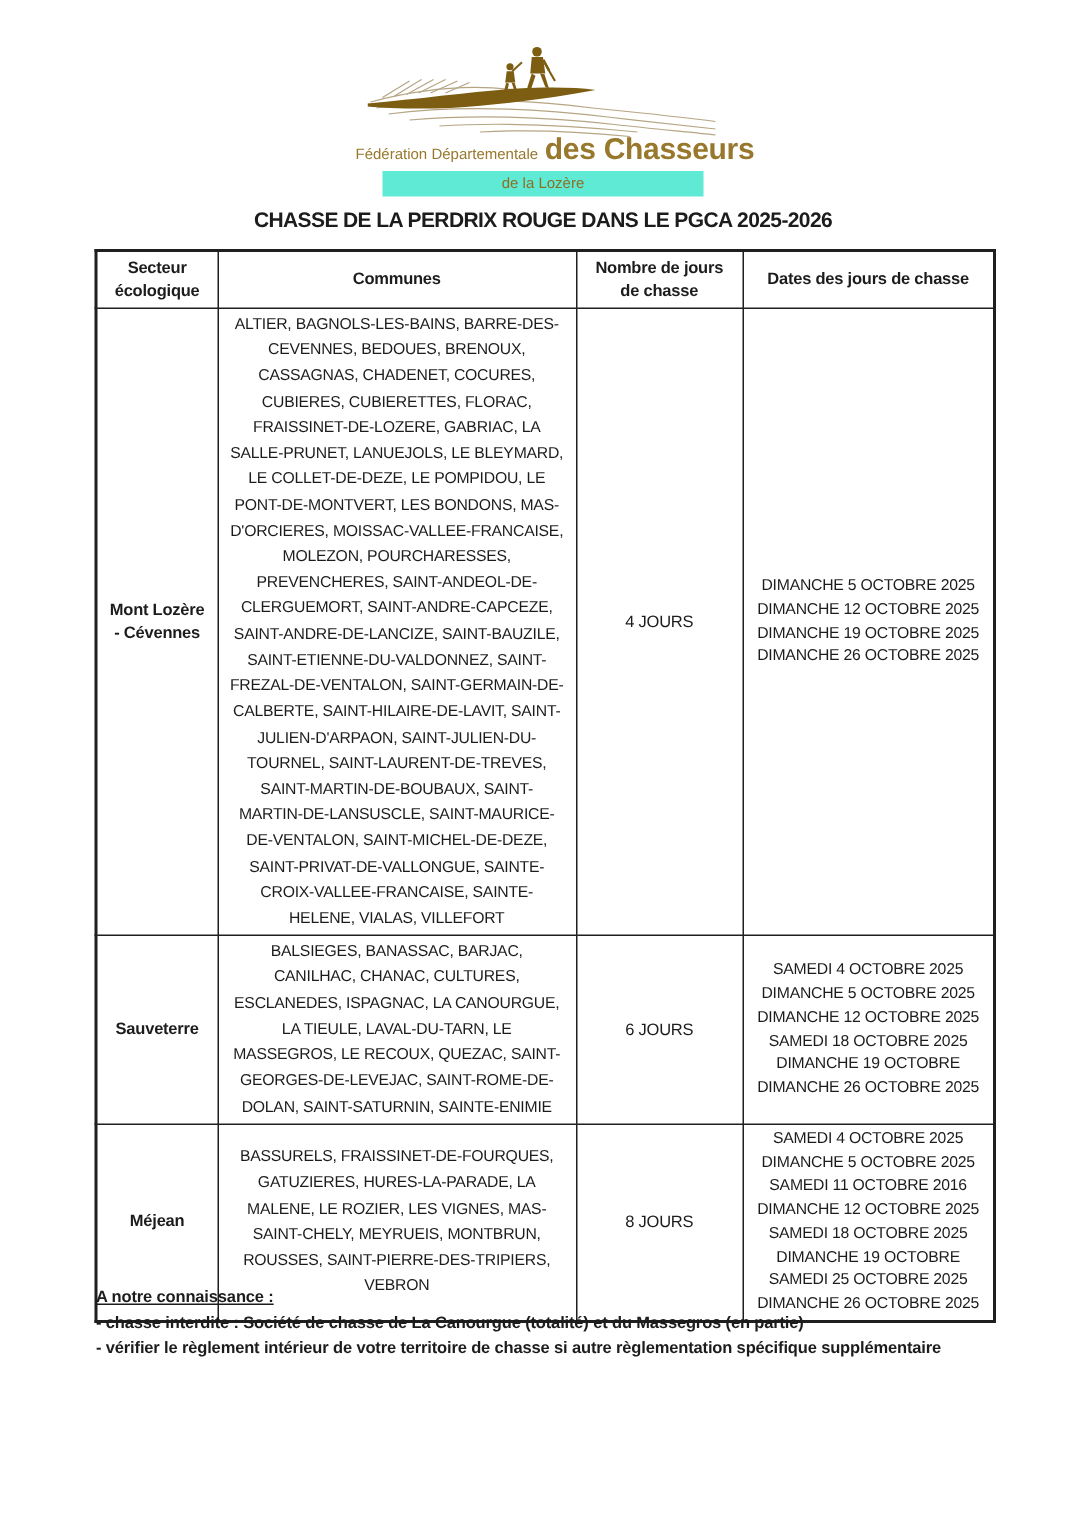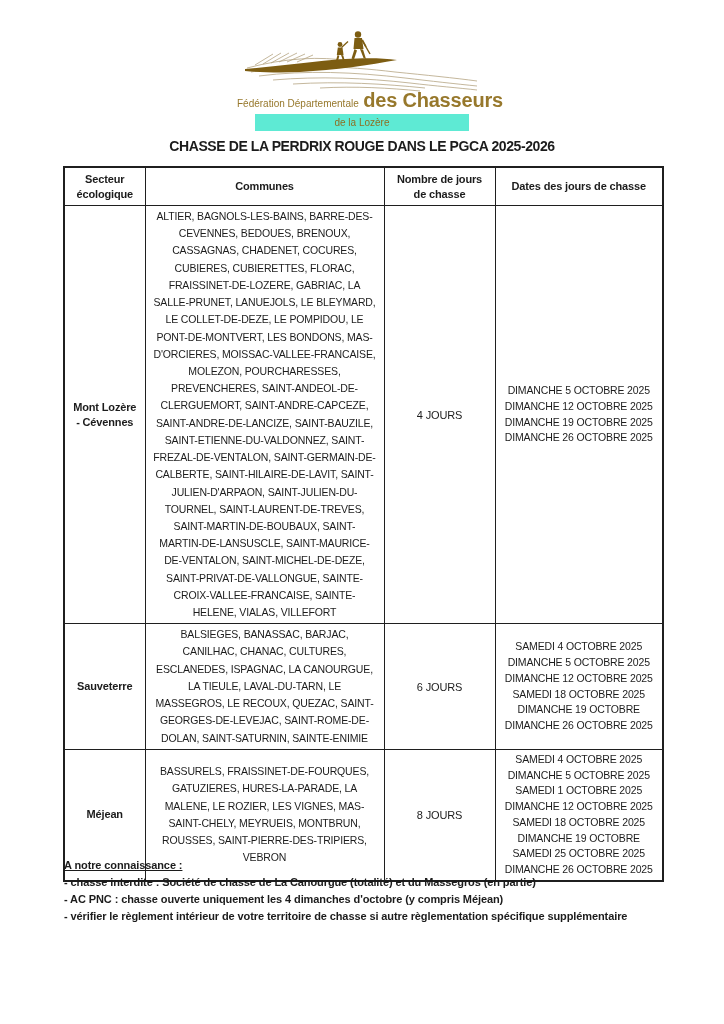--- a/index.html
+++ b/index.html
@@ -132,34 +132,33 @@
               <div>DIMANCHE 26 OCTOBRE 2025</div>
             </td>
         </tr>
         <tr class="r3">
           <td class="sector">Méjean</td>
           <td class="communes">BASSURELS, FRAISSINET-DE-FOURQUES, GATUZIERES, HURES-LA-PARADE, LA MALENE, LE ROZIER, LES VIGNES, MAS-SAINT-CHELY, MEYRUEIS, MONTBRUN, ROUSSES, SAINT-PIERRE-DES-TRIPIERS, VEBRON</td>
           <td class="jours">8 JOURS</td>
           <td class="dates">
               <div>SAMEDI 4 OCTOBRE 2025</div>
               <div>DIMANCHE 5 OCTOBRE 2025</div>
-              <div>SAMEDI 1 OCTOBRE 2025</div>
+              <div>SAMEDI 11 OCTOBRE 2016</div>
               <div>DIMANCHE 12 OCTOBRE 2025</div>
               <div>SAMEDI 18 OCTOBRE 2025</div>
               <div>DIMANCHE 19 OCTOBRE</div>
               <div>SAMEDI 25 OCTOBRE 2025</div>
               <div>DIMANCHE 26 OCTOBRE 2025</div>
             </td>
         </tr>
       </tbody>
     </table>
   </div>
 
   <div class="footer">
     <p class="conn">A notre connaissance :</p>
     <div class="notes">
         <div>- chasse interdite : Société de chasse de La Canourgue (totalité) et du Massegros (en partie)</div>
-        <div>- AC PNC : chasse ouverte uniquement les 4 dimanches d'octobre (y compris Méjean)</div>
         <div>- vérifier le règlement intérieur de votre territoire de chasse si autre règlementation spécifique supplémentaire</div>
       </div>
   </div>
 
 </div>
 
 </body></html>

